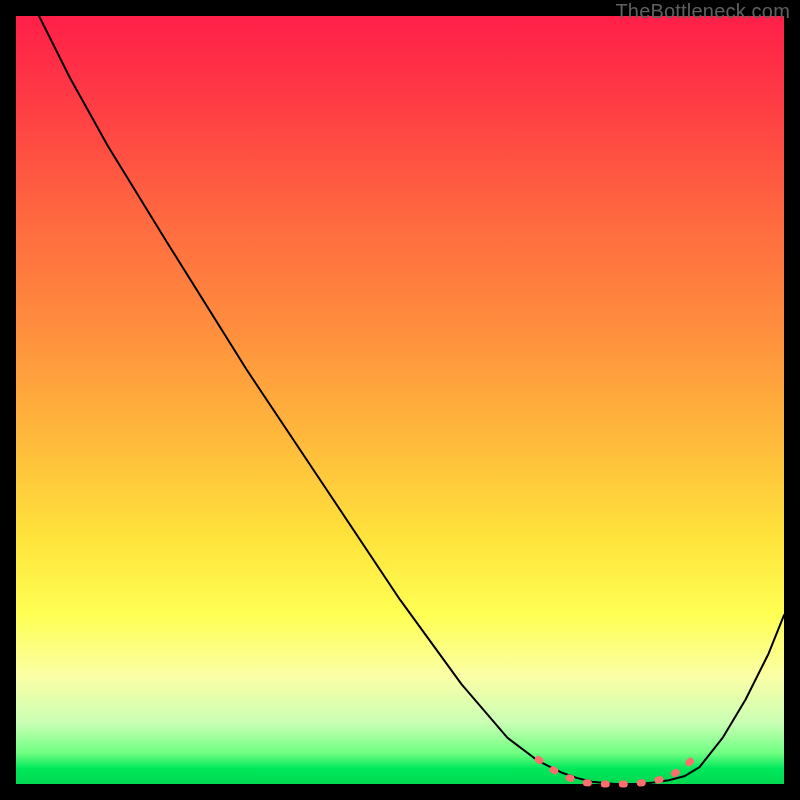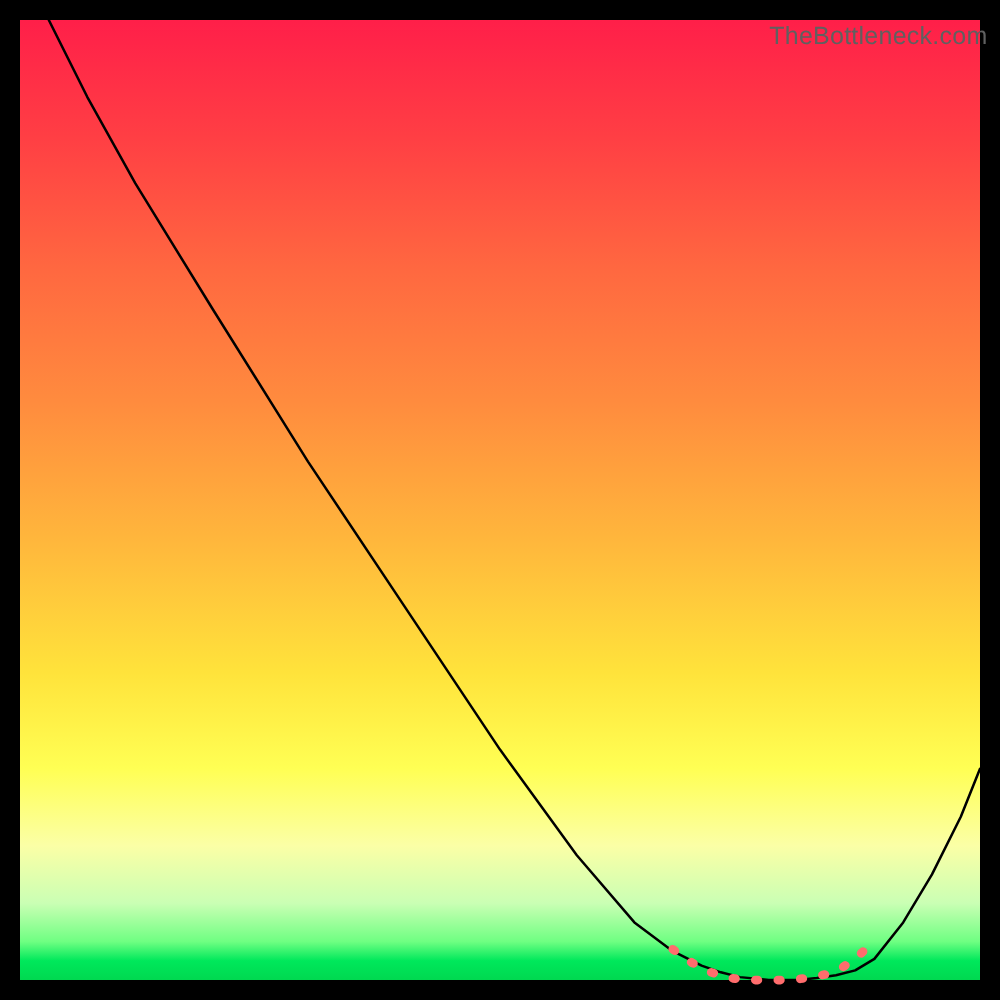--- a/index.html
+++ b/index.html
@@ -34,21 +34,21 @@
       #ffff54 78%,
       #fbffa6 86%,
       #caffb4 92%,
       #6fff82 96%,
       #00e85b 98%,
       #00d850 100%
     );
   }
   .watermark {
     position: absolute;
-    top: 18px;
+    top: 0;
     right: 10px;
     color: #606060;
     font-size: 20px;
     font-weight: 500;
     letter-spacing: 0.2px;
     pointer-events: none;
     user-select: none;
   }
   svg.overlay {
     position: absolute;

